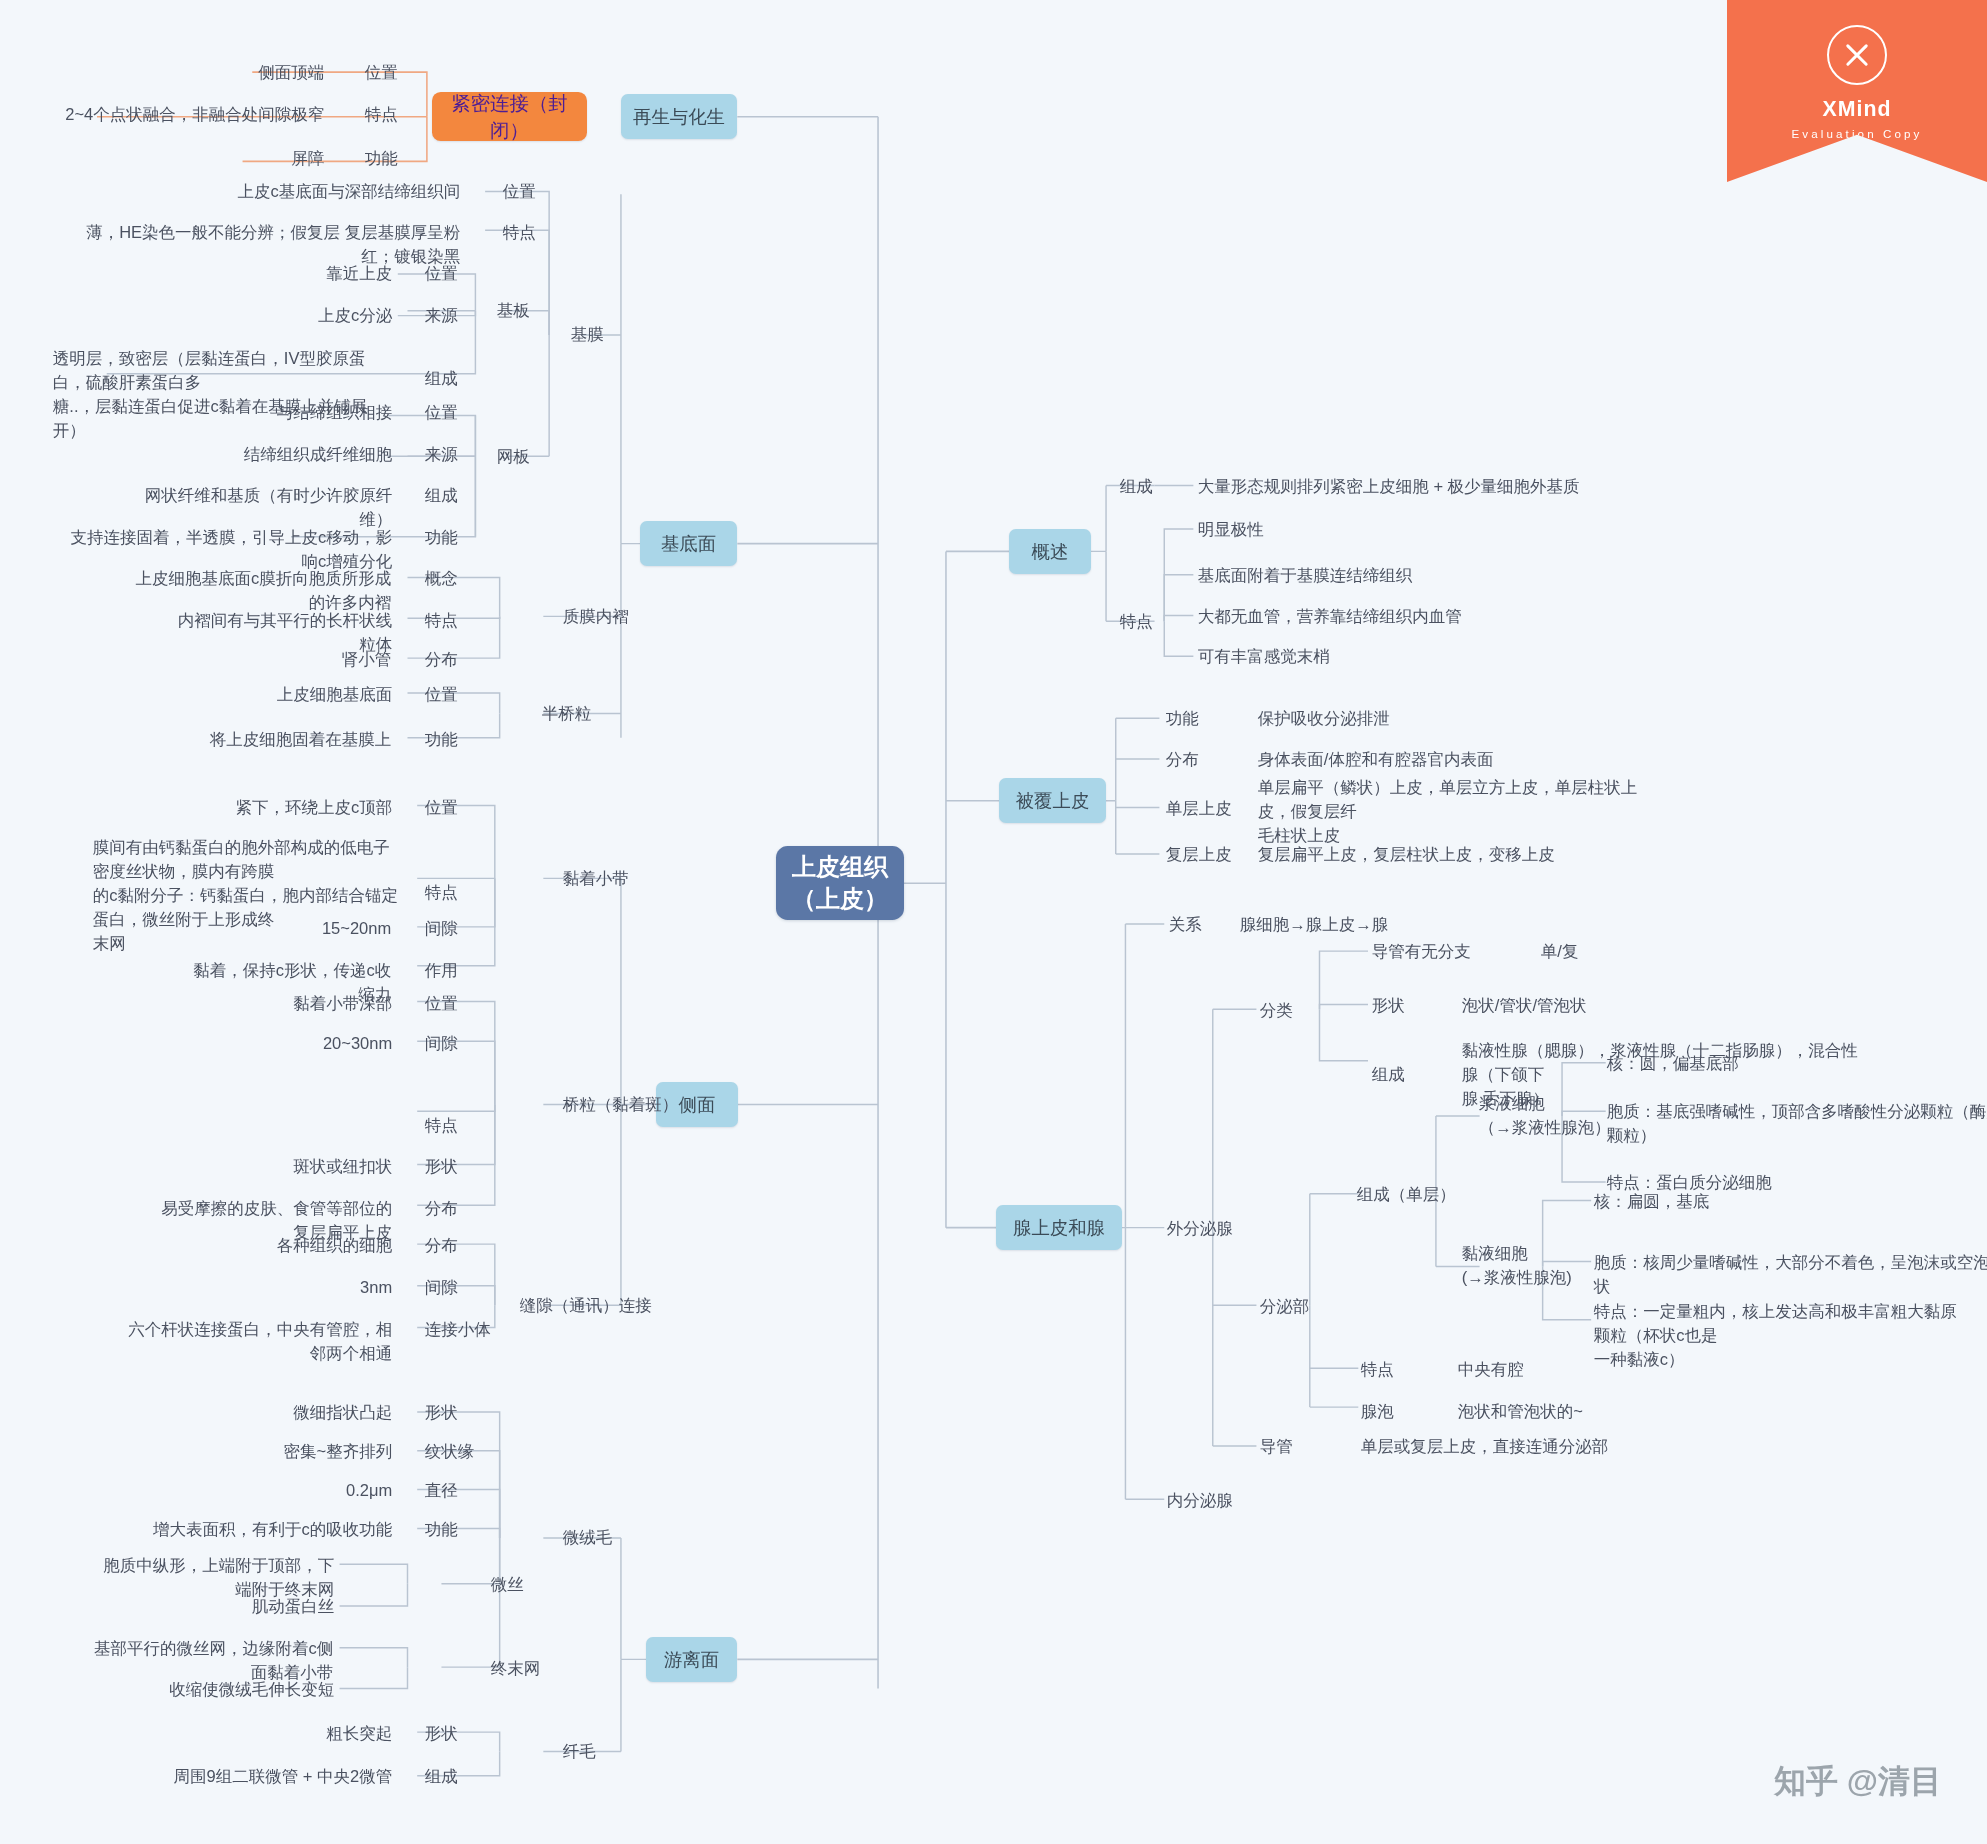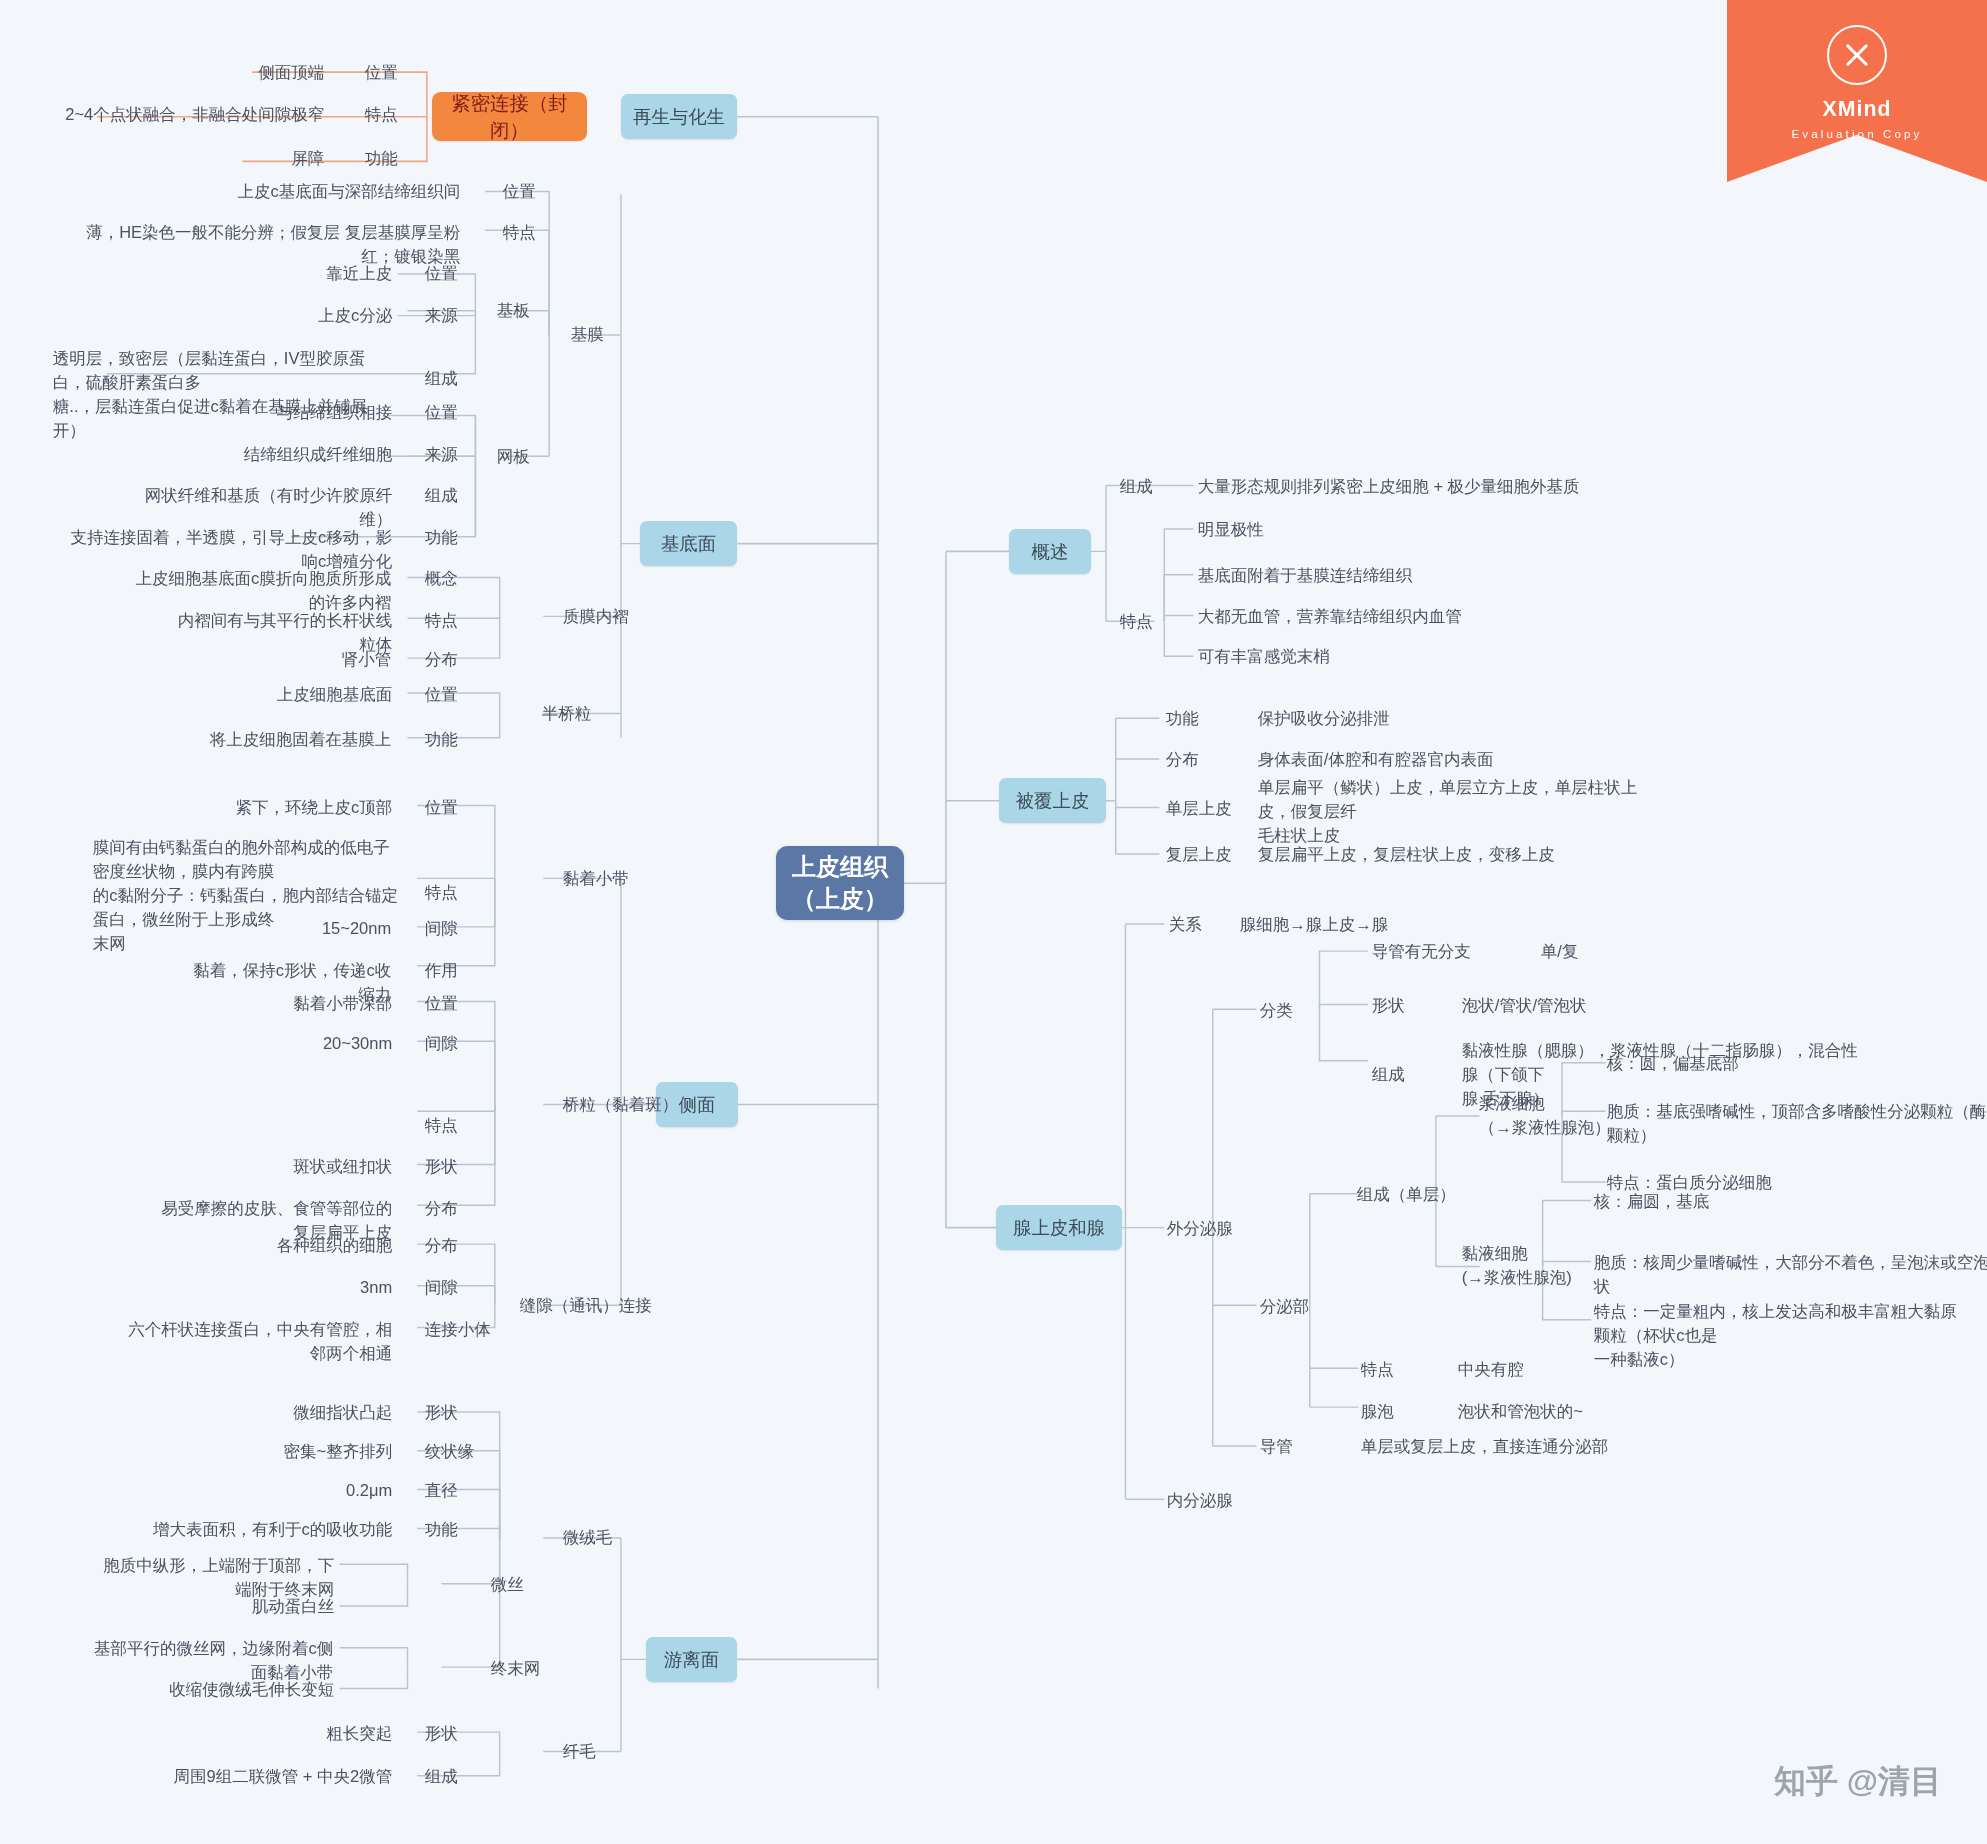--- a/index.html
+++ b/index.html
@@ -45,21 +45,21 @@
     color:#3b4b57;
     border-radius:6.8px;
     font-size:18.4px;
     text-align:center;
     display:flex;align-items:center;justify-content:center;
     box-shadow:0 1px 1.9px rgba(40,60,90,.12);
   }
   
   .pill.orange{
     background:#f3873e;
-    color:#7f1d1d;
+    color:#4c1d95;
     font-size:19.4px;
     border-radius:8.7px;
   }
   
   .ribbon{
     position:absolute;right:0;top:0;width:260px;height:182px;
     background:#f4714c;
     clip-path:polygon(0 0,100% 0,100% 100%,50% 74%,0 100%);
     text-align:center;
     color:#ffffff;

